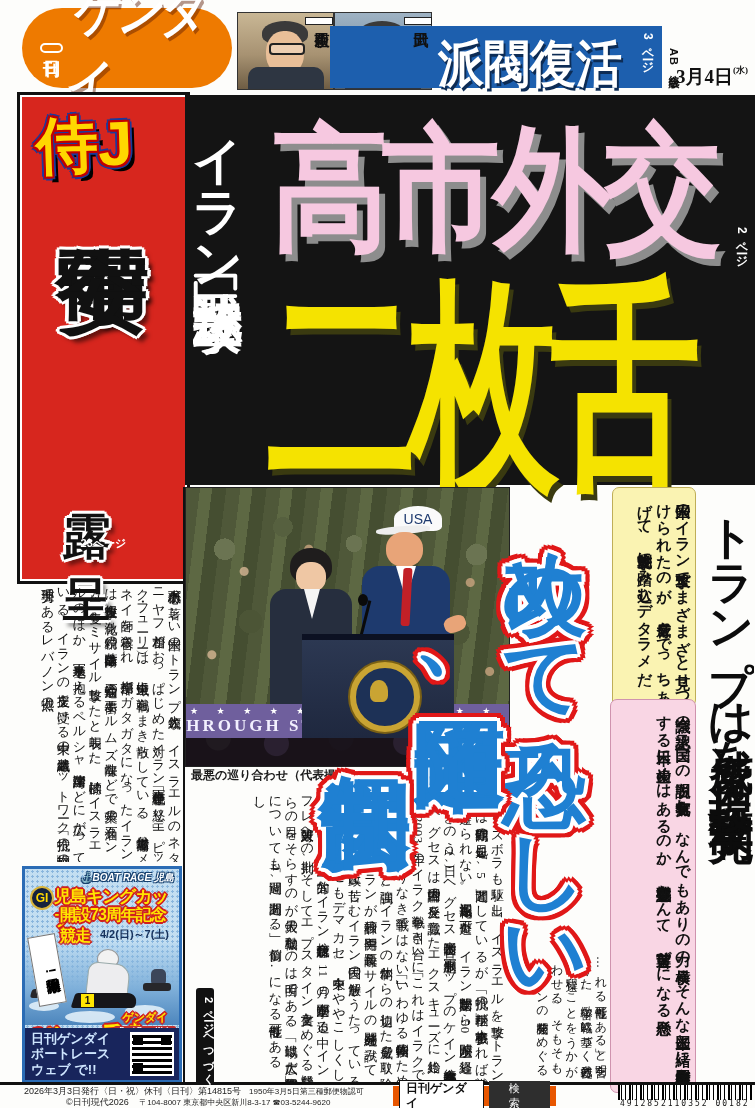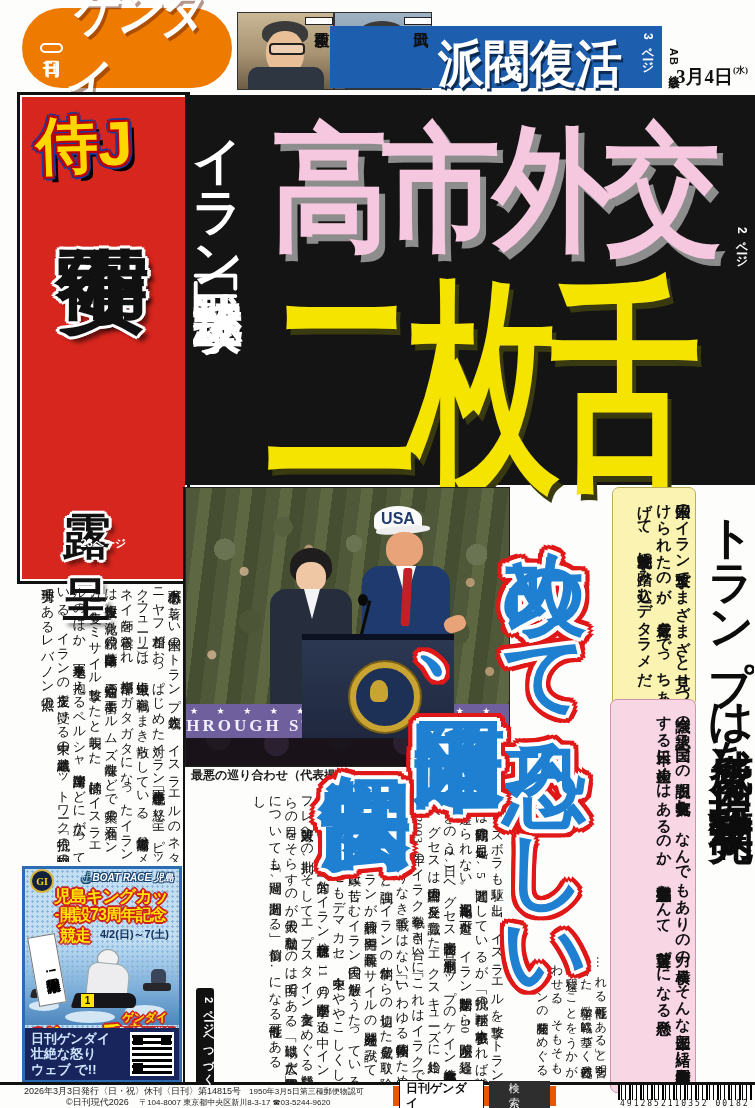--- a/index.html
+++ b/index.html
@@ -89,22 +89,22 @@
   #crowd-front{left:0;bottom:0;width:323px;height:28px;z-index:3;background:
       radial-gradient(circle at 10% 0%,#201a20 0 12px,transparent 13px),
       radial-gradient(circle at 28% 20%,#2a2030 0 12px,transparent 13px),
       radial-gradient(circle at 48% 0%,#1a141c 0 12px,transparent 13px),
       radial-gradient(circle at 68% 16%,#2a2030 0 12px,transparent 13px),
       radial-gradient(circle at 88% 4%,#201a20 0 12px,transparent 13px),#191219;}
   .t-hair{left:104px;top:60px;width:42px;height:36px;background:#1f1d1d;border-radius:50% 50% 42% 42%;z-index:1;}
   .t-face{left:110px;top:74px;width:30px;height:30px;background:#efc7a4;border-radius:46%;z-index:1;}
   .t-body{left:84px;top:101px;width:82px;height:125px;background:#262e3e;border-radius:16px 16px 0 0;z-index:1;}
   .t-shirt{left:118px;top:101px;width:16px;height:30px;background:#f5f5f5;clip-path:polygon(0 0,100% 0,50% 100%);z-index:1;}
-  .tr-cap{left:188px;top:18px;width:48px;height:25px;background:#fafafa;border-radius:50% 50% 18% 18%;z-index:1;
-          display:flex;align-items:center;justify-content:center;font-weight:700;font-size:16px;color:#1e3a6e;}
+  .tr-cap{left:208px;top:18px;width:48px;height:25px;background:#fafafa;border-radius:50% 50% 18% 18%;z-index:1;
+          display:flex;align-items:center;justify-content:center;font-weight:400;font-size:14px;color:#1e3a6e;}
   .tr-brim{left:190px;top:38px;width:54px;height:8px;background:#eee;border-radius:40%;transform:rotate(-4deg);z-index:1;}
   .tr-face{left:200px;top:44px;width:37px;height:35px;background:#e8a478;border-radius:46%;z-index:1;}
   .tr-body{left:176px;top:78px;width:88px;height:148px;background:#1e3a6e;border-radius:18px 18px 0 0;z-index:1;}
   .tr-shirt{left:210px;top:78px;width:20px;height:34px;background:#fff;clip-path:polygon(0 0,100% 0,50% 100%);z-index:1;}
   .tr-tie{left:216px;top:80px;width:9px;height:58px;background:#c22027;border-radius:3px;transform:rotate(3deg);z-index:1;}
   .tr-hand{left:258px;top:128px;width:22px;height:16px;background:#e8a478;border-radius:40%;transform:rotate(-20deg);z-index:1;}
   #podium{left:116px;top:146px;width:152px;height:132px;z-index:2;
           background:linear-gradient(180deg,#2c3852 0%,#1a2238 100%);border-top:6px solid #0c1122;}
   #seal{position:absolute;left:48px;top:22px;width:58px;height:58px;border-radius:50%;background:#1d3156;
         border:6px solid #c9a433;box-shadow:0 0 0 2px #7a6015;}
@@ -141,22 +141,22 @@
              border-radius:7px;font-size:15px;font-weight:600;line-height:1.28;padding:5px 3px;color:#111;
              font-family:"Liberation Serif",serif;overflow:hidden;}
   #right-headline{left:690px;top:487px;width:64px;height:602px;font-family:"Liberation Serif",serif;
                   font-weight:900;font-size:45px;letter-spacing:-5px;color:#0c0c0c;line-height:1.05;overflow:hidden;}
 
   
   #ad{left:22px;top:866px;width:160px;height:217px;border:3px solid #2b6cb5;box-sizing:border-box;
       background-color:#c3def1;background-image:radial-gradient(#8ab6dd 1px,transparent 1.3px);background-size:5px 5px;overflow:hidden;}
   #ad-brand{right:5px;top:2px;font-size:10px;font-weight:900;font-style:italic;color:#fff;
             text-shadow:1px 1px 0 #16406e,-1px 1px 0 #16406e,1px -1px 0 #16406e,-1px -1px 0 #16406e;}
-  #ad-gi{left:5px;top:0;width:20px;height:20px;border-radius:50%;background:#14213d;border:2px solid #d8b43c;
-         color:#ffd700;font-size:10px;font-weight:900;display:flex;align-items:center;justify-content:center;font-family:Liberation Serif, serif;}
+  #ad-gi{left:5px;top:17px;width:20px;height:20px;border-radius:50%;background:#14213d;border:2px solid #d8b43c;
+         color:#ffd700;font-size:12px;font-weight:900;display:flex;align-items:center;justify-content:center;}
   .ad-yellow{color:#ffe600;font-weight:900;
     text-shadow:-2px 0 #d02020,2px 0 #d02020,0 -2px #d02020,0 2px #d02020,-1px -1px #d02020,1px 1px #d02020,-1px 1px #d02020,1px -1px #d02020;}
   #ad-title1{left:29px;top:16px;font-size:17px;letter-spacing:-1px;}
   #ad-title2{left:7px;top:36px;font-size:16px;letter-spacing:-1px;margin-left:28px;}
   #ad-dates{right:10px;top:58px;font-size:11px;font-weight:900;color:#17325c;}
   #ad-today{left:8px;top:66px;width:26px;height:66px;background:#fff;border:1px solid #777;transform:rotate(-10deg);
             font-size:14px;font-weight:900;text-align:center;padding-top:2px;z-index:3;}
   #ad-art{left:0;top:74px;width:154px;height:82px;background:linear-gradient(180deg,rgba(160,205,240,.2) 0%,#7fb0da 55%,#4d86bd 100%);}
   .wave{position:absolute;background:#e9f4fb;border-radius:50%;opacity:.85;}
   #boatc-helmet{left:72px;top:6px;width:20px;height:18px;background:#f2f2f2;border-radius:50%;border:1px solid #999;z-index:2;}
@@ -313,21 +313,21 @@
     </div>
     <div class="abs ad-yellow" id="ad-catch">GIレースも</div>
     <div class="abs" id="ad-web">
       <span class="w1 ad-yellow">ゲンダイ</span>
       <span class="w2">Boat Race Web</span>
     </div>
     <div class="abs" id="ad-arrow"></div>
     <div class="abs" id="ad-footer">
       <div class="lines">
         <div>日刊ゲンダイ</div>
-        <div>壮絶な怒り</div>
+        <div>ボートレース</div>
         <div>ウェブ で!!</div>
       </div>
       <div id="qr"></div>
     </div>
   </div>
 
   <div class="abs hline" id="footer-rule"></div>
   <div class="abs" id="fineprint">
     <div>
       <span>2026年3月3日発行〈日・祝〉休刊〈日刊〉第14815号</span><span class="small">1950年3月5日第三種郵便物認可</span>

